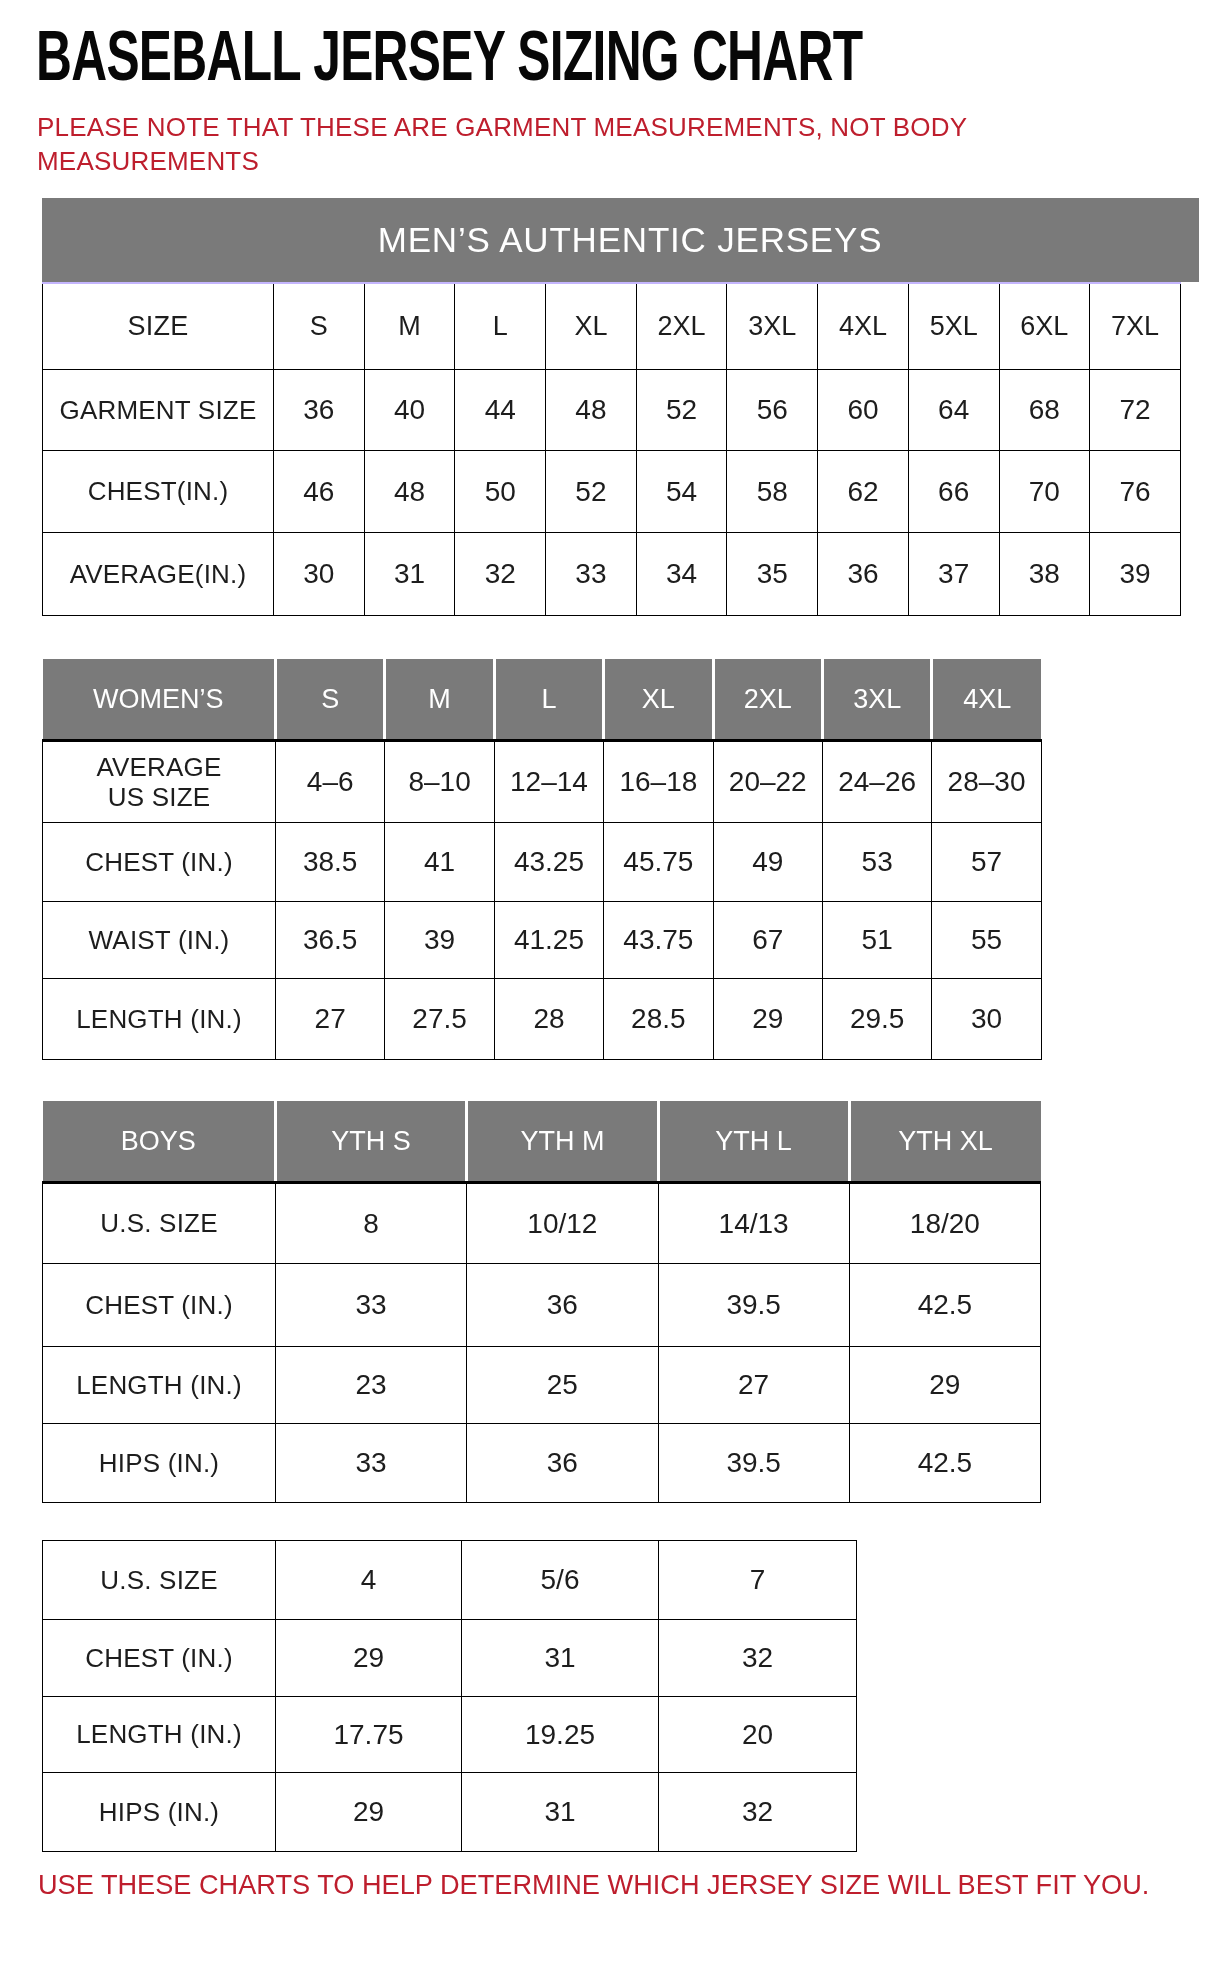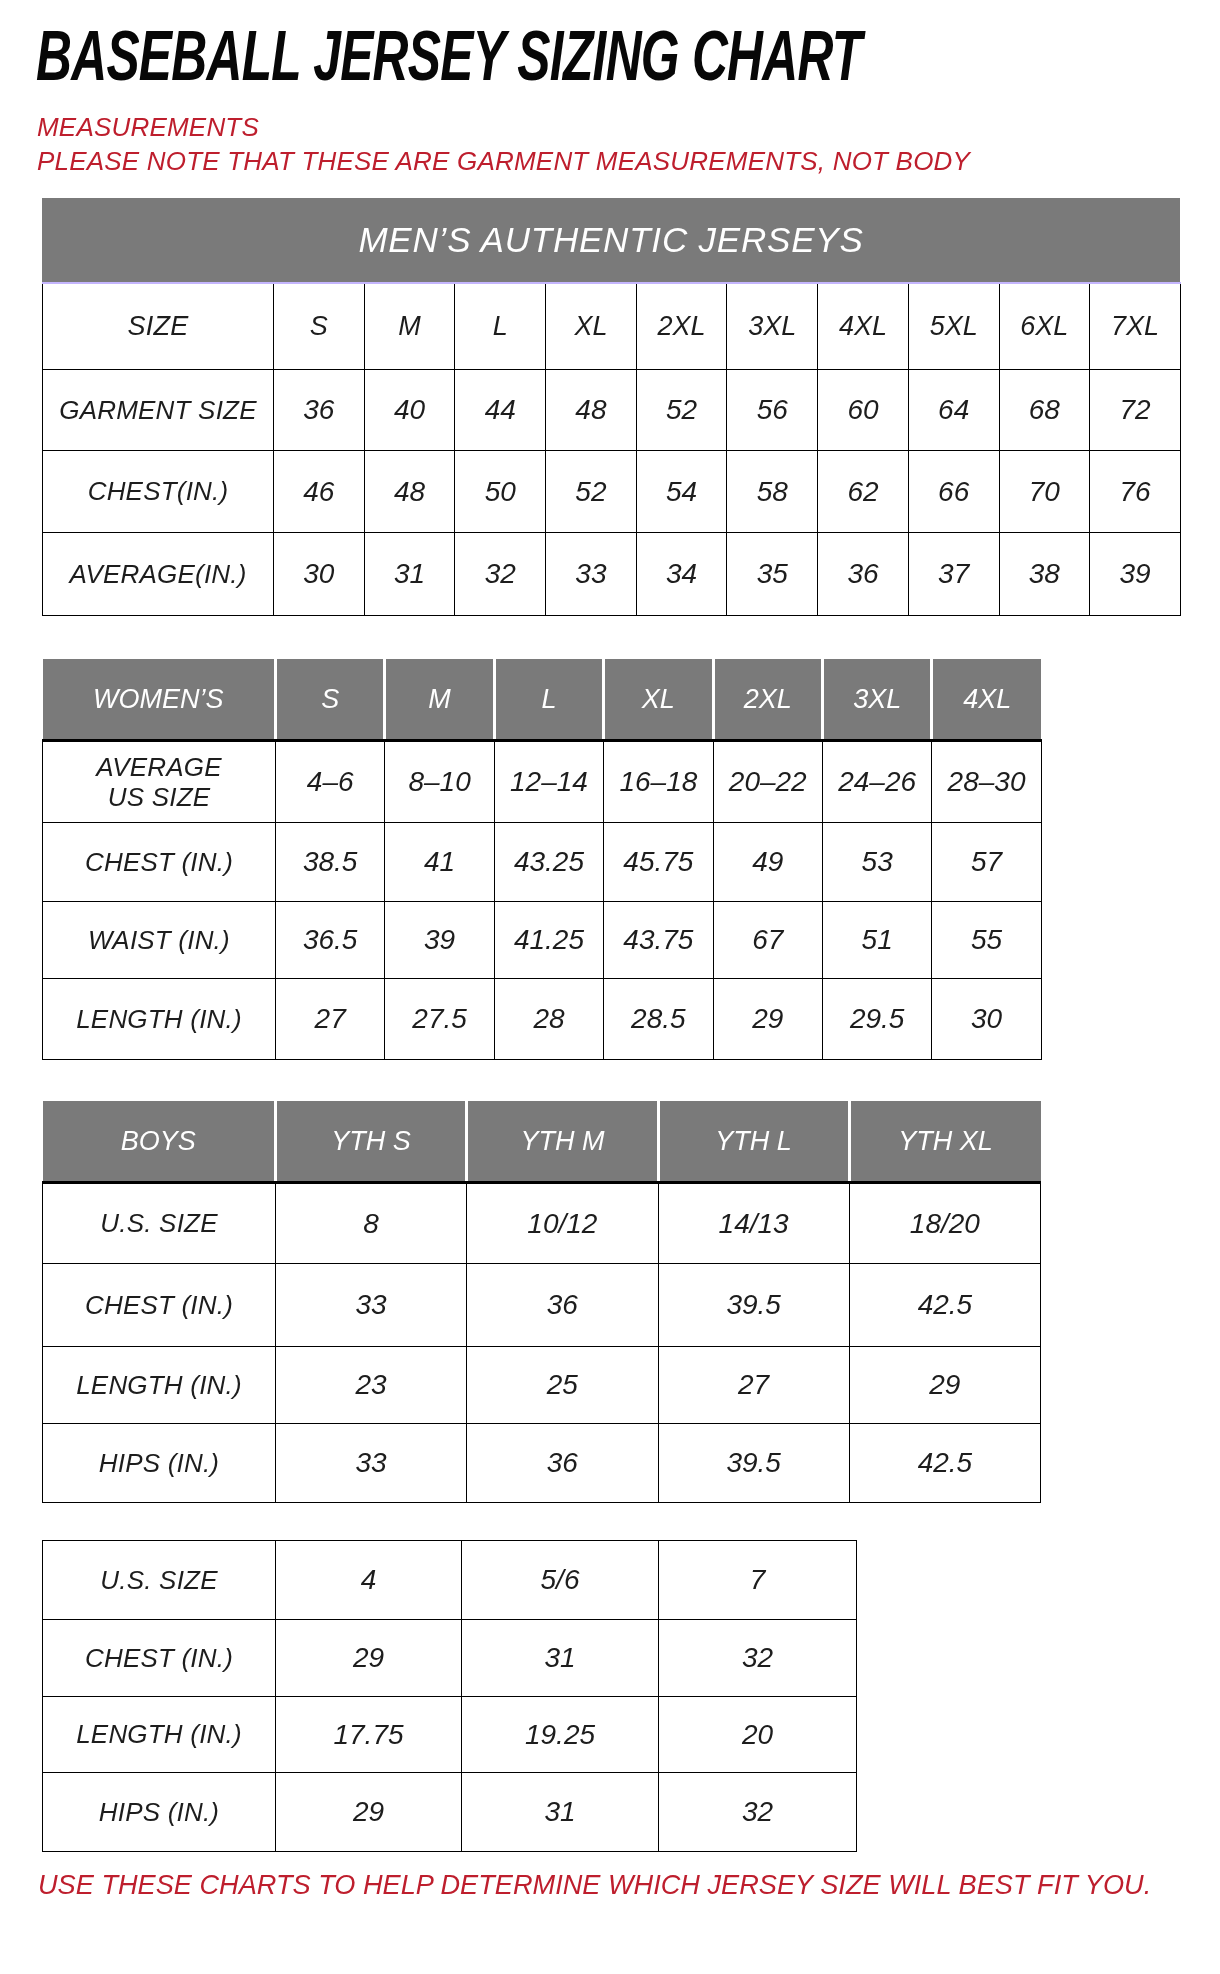--- a/index.html
+++ b/index.html
@@ -3,21 +3,20 @@
 <meta charset="utf-8">
 <style>
   html,body{margin:0;padding:0;background:#ffffff;}
   .page{
     position:relative;
     width:1220px;height:1974px;
     background:#ffffff;
     font-family:"Liberation Sans",sans-serif;
     color:#1d1d1d;
     overflow:hidden;
-    font-style:italic;
   }
   .title{
     margin:24px 0 0 36px;
     font-size:71px;
     font-weight:700;
     line-height:64px;
     letter-spacing:-1px;
     color:#070707;
     white-space:nowrap;
     transform:scaleX(0.70);
@@ -30,21 +29,21 @@
     color:#be1e2d;
     letter-spacing:0.2px;
   }
   .banner{
     margin:20px 0 0 42px;
     width:1138px;height:84px;
     background:#7a7a7a;
     color:#ffffff;
     font-size:35px;
     letter-spacing:0.8px;
-    display:flex;align-items:center;justify-content:center;
+    display:flex;align-items:center;justify-content:center;padding-left:19px;
   }
   table.tbl{
     border-collapse:collapse;
     table-layout:fixed;
     margin-left:42px;
     background:#ffffff;
   }
   table.tbl td, table.tbl th{
     border:1px solid #000;
     text-align:center;
@@ -112,22 +111,22 @@
   }
 </style>
 </head>
 <body>
 
 <div class="page">
 
   <div class="title">BASEBALL JERSEY SIZING CHART</div>
 
   <div class="disclaimer">
+    <div>PLEASE NOTE THAT THESE ARE GARMENT MEASUREMENTS, NOT BODY</div>
     <div>MEASUREMENTS</div>
-    <div>PLEASE NOTE THAT THESE ARE GARMENT MEASUREMENTS, NOT BODY</div>
   </div>
 
   <div class="banner">MEN’S AUTHENTIC JERSEYS</div>
 
   <table class="tbl mens">
     <colgroup>
       <col class="cl">
         <col class="cd">
         <col class="cd">
         <col class="cd">

